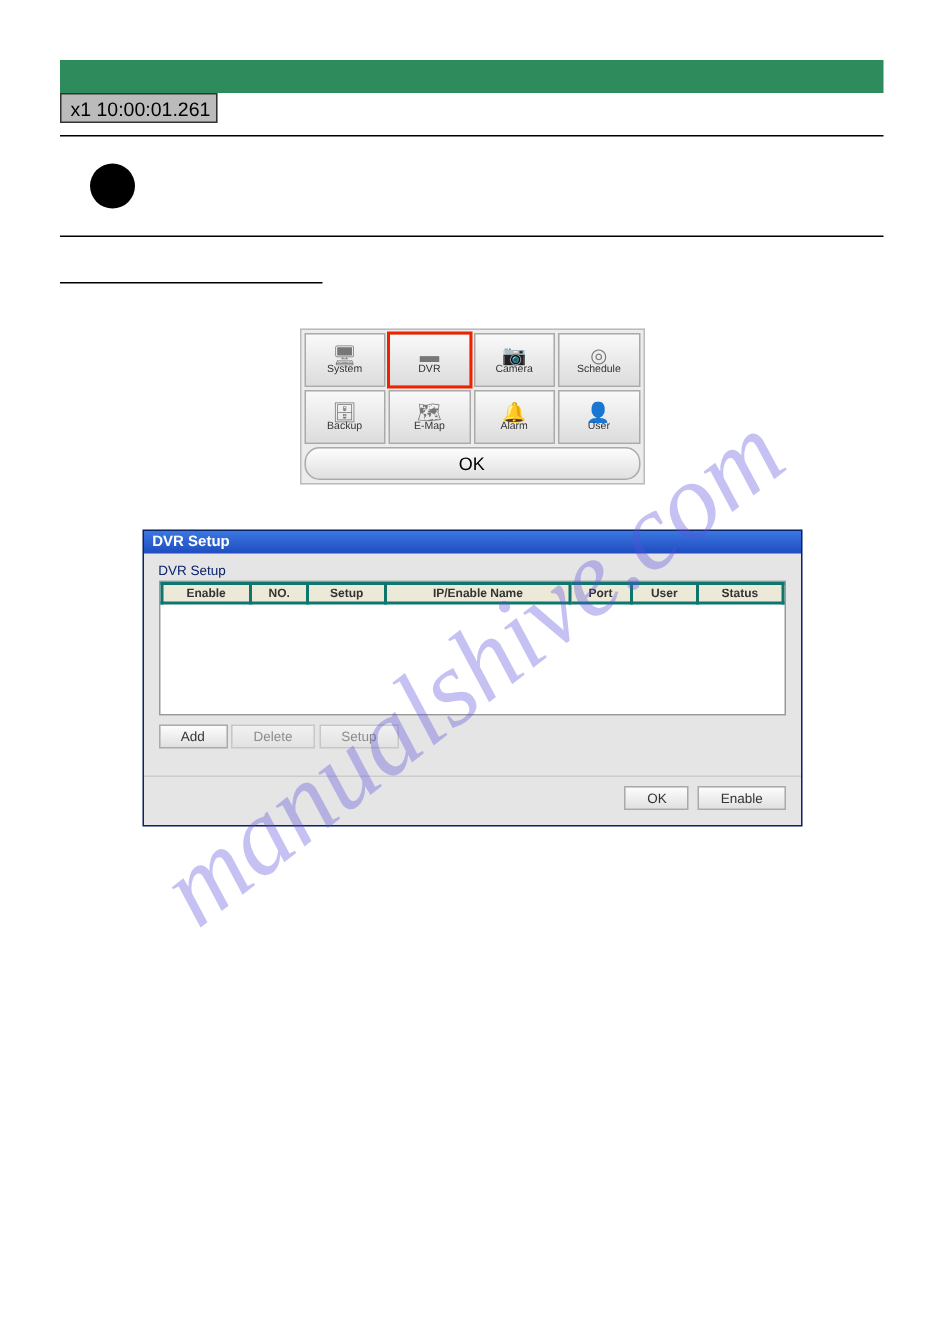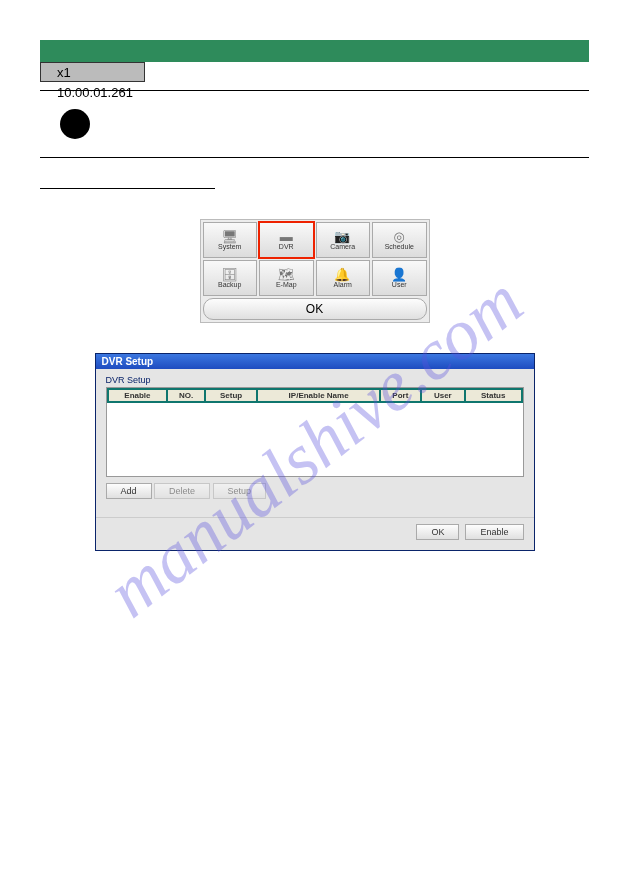--- a/index.html
+++ b/index.html
@@ -18,21 +18,21 @@
     width: 100%;
   }
   .timestamp-bar {
     background: #bbb;
     width: 105px;
     height: 20px;
     line-height: 20px;
     color: #000;
     font-size: 13px;
     border: 1px solid #333;
-    padding-left: 16px;
+    padding-left: 6px;
   }
   .hr { border: none; border-top: 1.5px solid #000; margin: 0; }
   .hr-space-above { margin-top: 8px; }
   .dot-row {
     padding: 18px 0 18px 20px;
     display: flex;
     align-items: center;
   }
   .dot { width: 30px; height: 30px; border-radius: 50%; background: #000; }
   .underline-stub {

